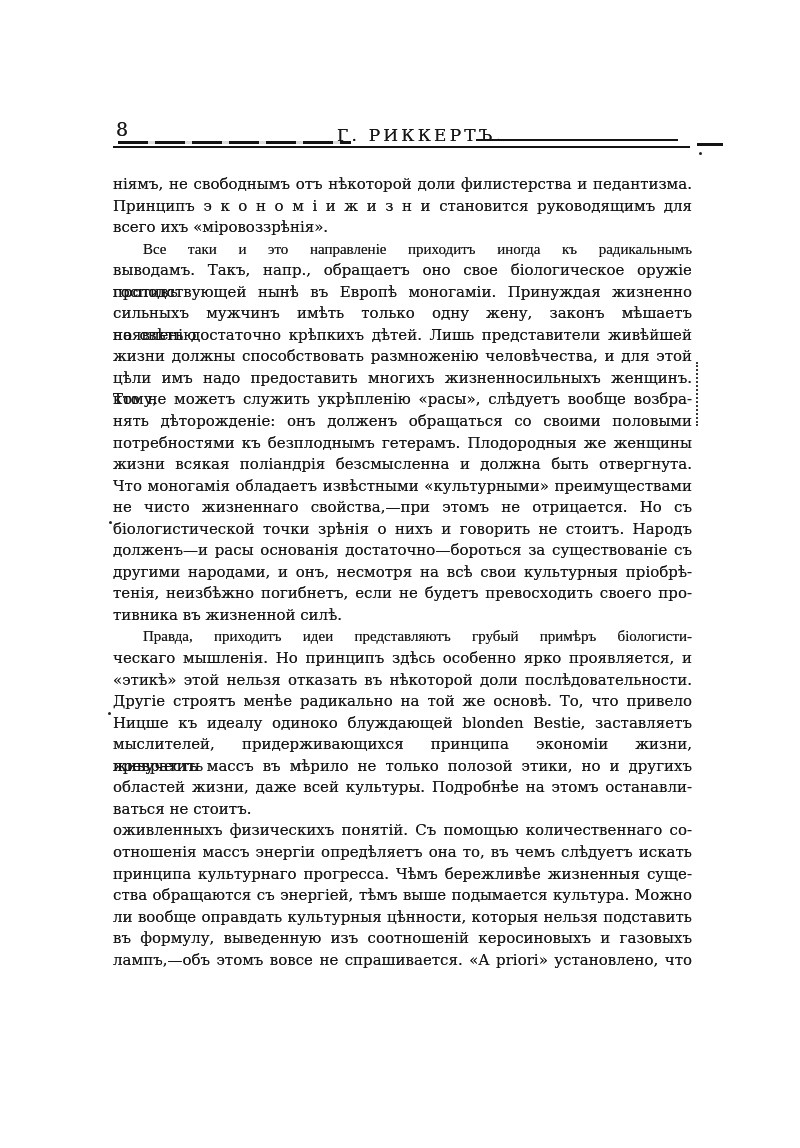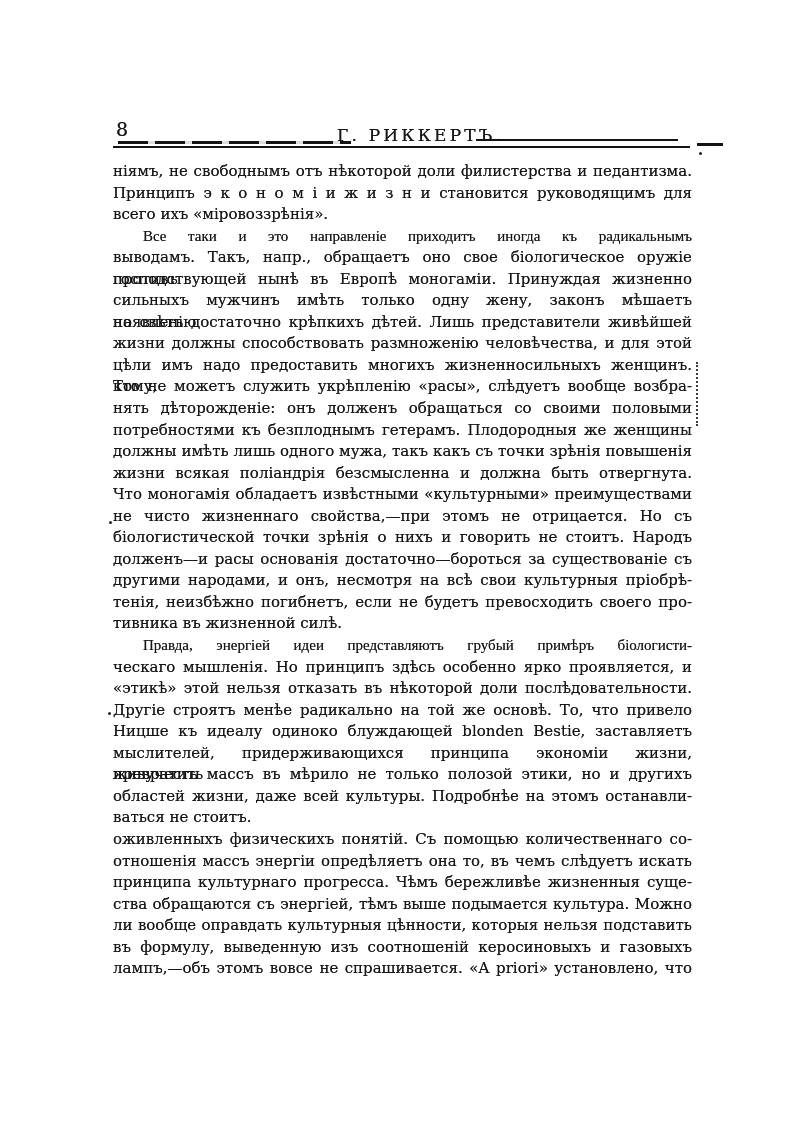--- a/index.html
+++ b/index.html
@@ -23,21 +23,21 @@
     white-space:nowrap;
     text-shadow:0 0 .5px rgba(0,0,0,.75);
   }
   .rule{position:absolute;background:#141414;}
   .rule-dashed{
     position:absolute;height:3px;
     background:repeating-linear-gradient(90deg,#141414 0 30px,rgba(20,20,20,.15) 30px 37px);
   }
   
   .page-body{
-    position:absolute;left:113px;top:161px;width:579px;
+    position:absolute;left:113px;top:174px;width:579px;
   }
   .line{
     font-size:15px;
     line-height:21.55px;height:21.55px;
     text-align:justify;text-align-last:justify;
     white-space:normal;overflow:visible;
     text-shadow:0 0 .5px rgba(0,0,0,.65);
   }
   .line.lastline{text-align-last:left;}
   .line.firstline{padding-left:30px;font-family:Liberation Serif, serif;}
@@ -74,32 +74,31 @@
         <div class="line firstline">Все таки и это направленіе приходитъ иногда къ радикальнымъ</div>
         <div class="line">выводамъ. Такъ, напр., обращаетъ оно свое біологическое оружіе противъ</div>
         <div class="line">господствующей нынѣ въ Европѣ моногаміи. Принуждая жизненно</div>
         <div class="line">сильныхъ мужчинъ имѣть только одну жену, законъ мѣшаетъ появленію</div>
         <div class="line">на свѣтъ достаточно крѣпкихъ дѣтей. Лишь представители живѣйшей</div>
         <div class="line">жизни должны способствовать размноженію человѣчества, и для этой</div>
         <div class="line">цѣли имъ надо предоставить многихъ жизненносильныхъ женщинъ. Тому,</div>
         <div class="line">кто не можетъ служить укрѣпленію «расы», слѣдуетъ вообще возбра-</div>
         <div class="line">нять дѣторожденіе: онъ долженъ обращаться со своими половыми</div>
         <div class="line">потребностями къ безплоднымъ гетерамъ. Плодородныя же женщины</div>
-        <div class="line">должны имѣть лишь одного мужа, такъ какъ съ точки зрѣнія повышенія</div>
         <div class="line">жизни всякая поліандрія безсмысленна и должна быть отвергнута.</div>
         <div class="line">Что моногамія обладаетъ извѣстными «культурными» преимуществами</div>
         <div class="line">не чисто жизненнаго свойства,—при этомъ не отрицается. Но съ</div>
         <div class="line">біологистической точки зрѣнія о нихъ и говорить не стоитъ. Народъ</div>
         <div class="line">долженъ—и расы основанія достаточно—бороться за существованіе съ</div>
         <div class="line">другими народами, и онъ, несмотря на всѣ свои культурныя пріобрѣ-</div>
         <div class="line">тенія, неизбѣжно погибнетъ, если не будетъ превосходить своего про-</div>
         <div class="line lastline">тивника въ жизненной силѣ.</div>
       </div>
       <div>
-        <div class="line firstline">Правда, энергіей идеи представляютъ грубый примѣръ біологисти-</div>
+        <div class="line firstline">Правда, приходитъ идеи представляютъ грубый примѣръ біологисти-</div>
         <div class="line">ческаго мышленія. Но принципъ здѣсь особенно ярко проявляется, и</div>
         <div class="line">«этикѣ» этой нельзя отказать въ нѣкоторой доли послѣдовательности.</div>
         <div class="line">Другіе строятъ менѣе радикально на той же основѣ. То, что привело</div>
         <div class="line">Ницше къ идеалу одиноко блуждающей blonden Bestie, заставляетъ</div>
         <div class="line">мыслителей, придерживающихся принципа экономіи жизни, превратить</div>
         <div class="line">живучесть массъ въ мѣрило не только полозой этики, но и другихъ</div>
         <div class="line">областей жизни, даже всей культуры. Подробнѣе на этомъ останавли-</div>
         <div class="line lastline">ваться не стоитъ.</div>
       </div>
       <div>

